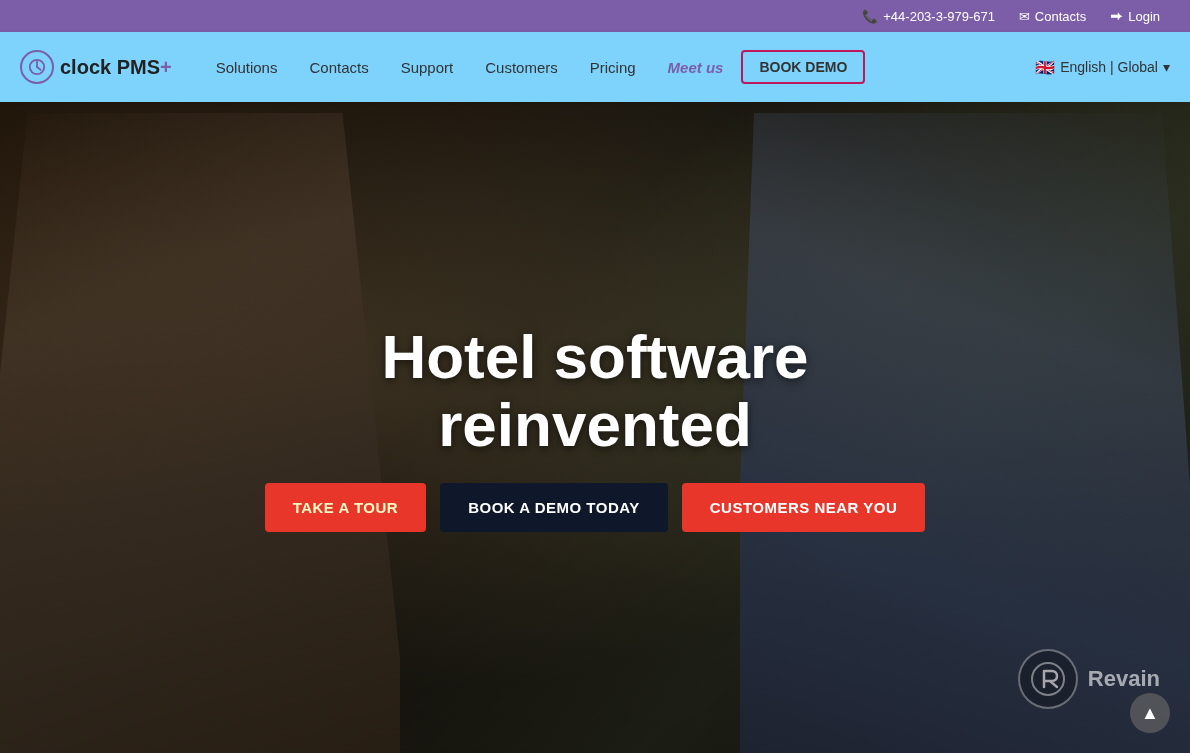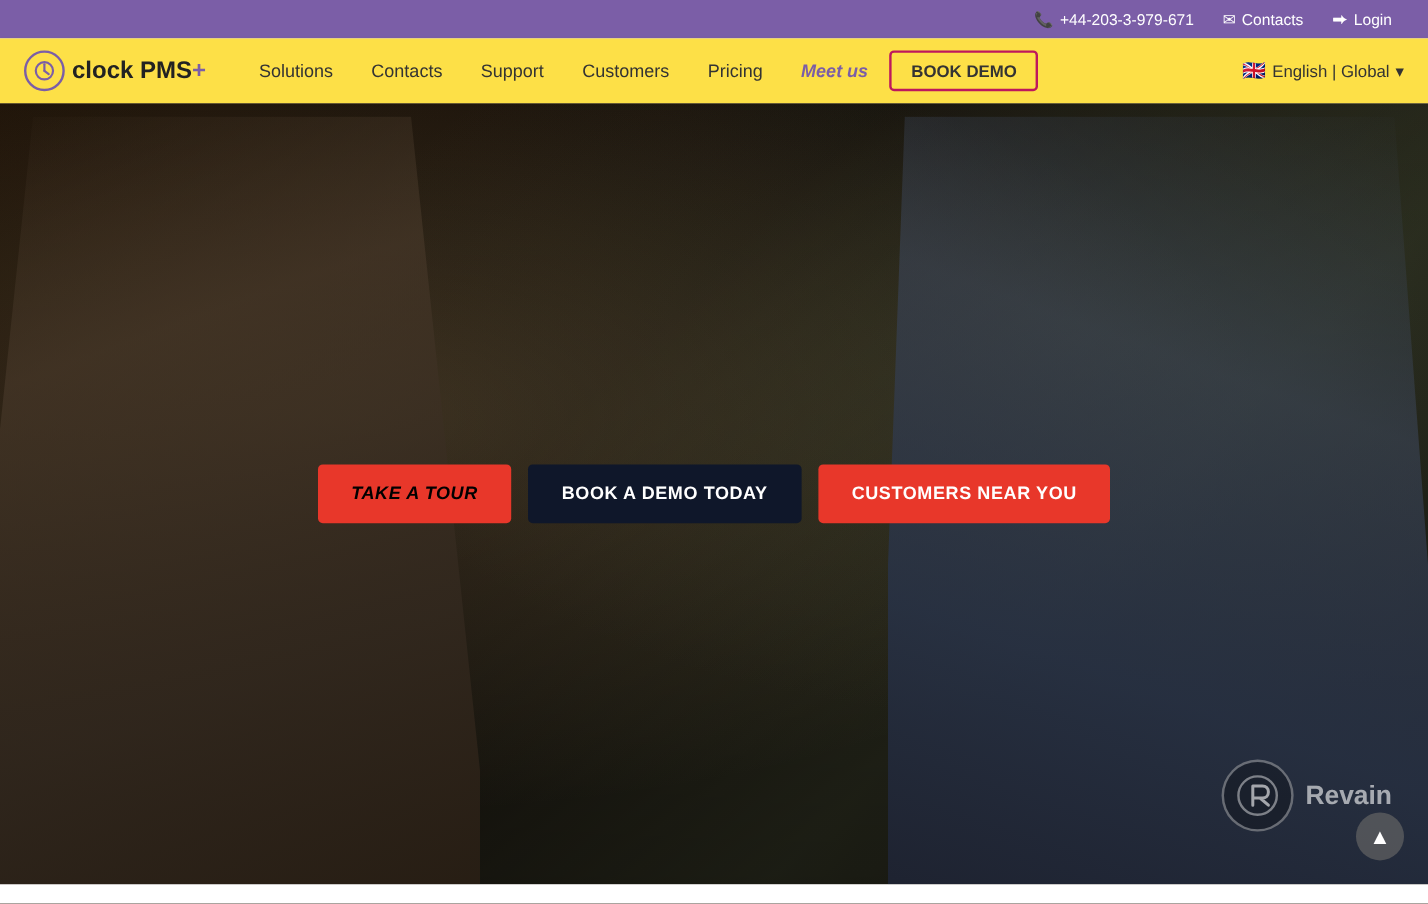--- a/index.html
+++ b/index.html
@@ -24,25 +24,25 @@
       color: white;
       text-decoration: none;
       cursor: pointer;
     }
     .top-bar-icon {
       font-size: 13px;
     }
 
     
     .navbar {
-      background: #fde047;
+      background: #7dd3fc;
       display: flex;
       align-items: center;
       padding: 0 20px;
-      height: 54px;
+      height: 70px;
       box-shadow: 0 1px 4px rgba(0,0,0,0.08);
       position: relative;
       z-index: 10;
     }
     .logo {
       display: flex;
       align-items: center;
       gap: 6px;
       margin-right: 30px;
       text-decoration: none;
@@ -189,22 +189,21 @@
       font-weight: bold;
       border: none;
       border-radius: 4px;
       cursor: pointer;
       letter-spacing: 0.5px;
       text-transform: uppercase;
       transition: opacity 0.2s;
     }
     .btn-tour {
       background: #e8372a;
-      color: #000000;
-      font-style: italic;
+      color: #fef9c3;
     }
     .btn-demo {
       background: #0f172a;
       color: white;
     }
     .btn-customers {
       background: #e8372a;
       color: white;
     }
 
@@ -309,20 +308,21 @@
 
   <div style="position:absolute;left:0;bottom:0;width:400px;height:651px;z-index:2;overflow:hidden;">
     <div style="position:absolute;left:-40px;bottom:0;width:450px;height:640px;background:linear-gradient(160deg,rgba(90,70,50,0.0) 0%,rgba(70,55,40,0.7) 30%,rgba(50,40,30,0.9) 70%,rgba(40,30,20,0.95) 100%);clip-path:polygon(15% 0%,85% 0%,100% 100%,0% 100%);"></div>
   </div>
 
   <div style="position:absolute;right:0;bottom:0;width:450px;height:651px;z-index:2;overflow:hidden;">
     <div style="position:absolute;right:-20px;bottom:0;width:480px;height:640px;background:linear-gradient(200deg,rgba(50,60,80,0.0) 0%,rgba(60,70,90,0.6) 35%,rgba(40,50,70,0.88) 70%,rgba(30,35,50,0.95) 100%);clip-path:polygon(5% 0%,90% 0%,100% 100%,0% 100%);"></div>
   </div>
 
   <div class="hero-content">
+    <h1 class="hero-title">Hotel software reinvented</h1>
     <div class="hero-buttons">
       <button class="btn-hero btn-tour">TAKE A TOUR</button>
       <button class="btn-hero btn-demo">BOOK A DEMO TODAY</button>
       <button class="btn-hero btn-customers">CUSTOMERS NEAR YOU</button>
     </div>
   </div>
 
   <div class="revain-badge">
     <div class="revain-logo-icon">
       <svg width="36" height="36" viewBox="0 0 36 36" xmlns="http://www.w3.org/2000/svg">

